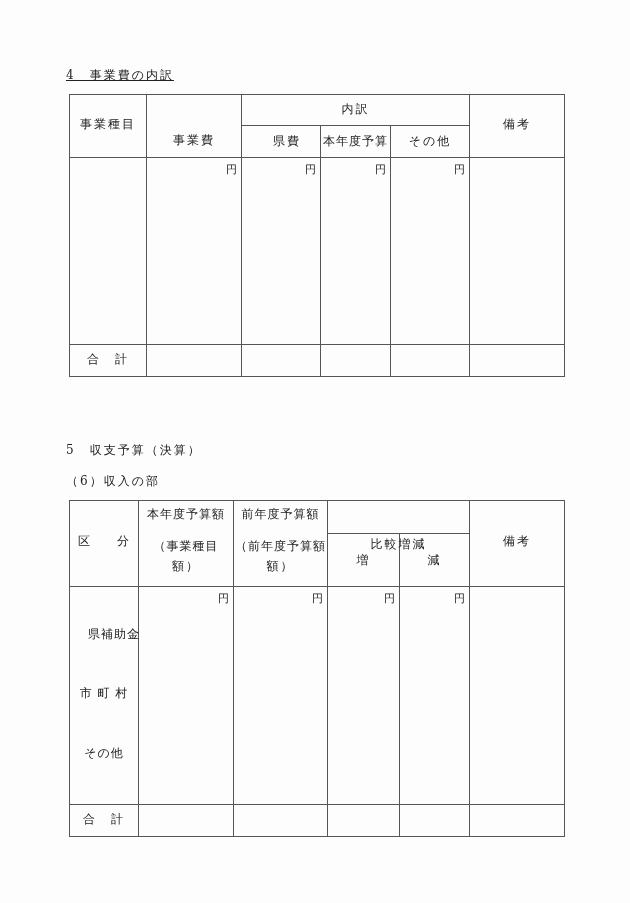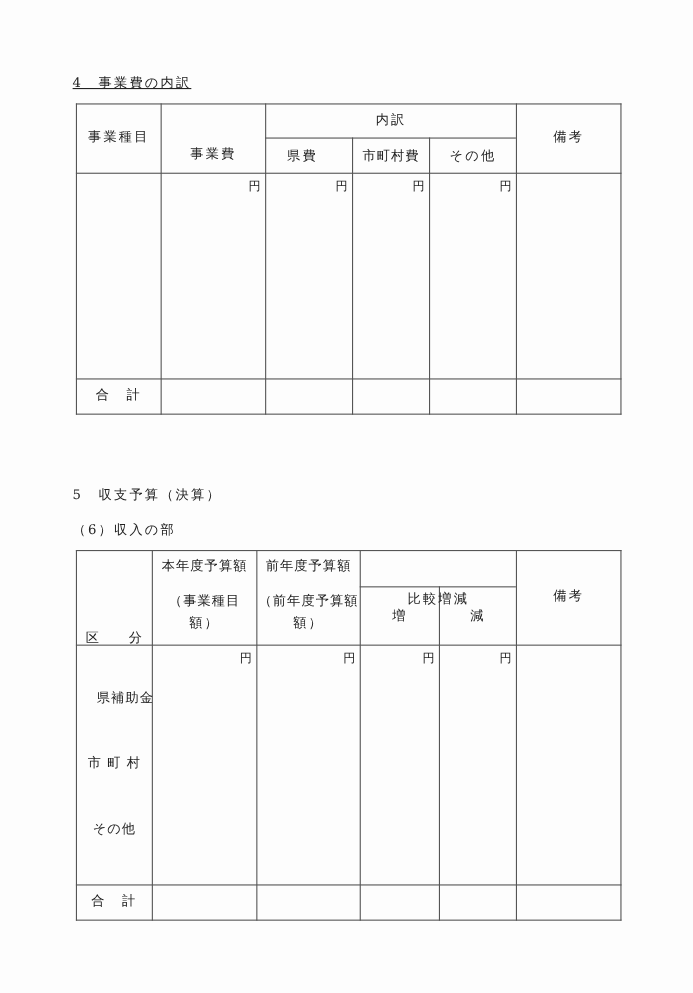--- a/index.html
+++ b/index.html
@@ -31,22 +31,22 @@
   <div class="ln" style="left:146px; top:94px; width:1px; height:283px;"></div>
   <div class="ln" style="left:241px; top:94px; width:1px; height:283px;"></div>
   <div class="ln" style="left:320px; top:125px; width:1px; height:252px;"></div>
   <div class="ln" style="left:390px; top:125px; width:1px; height:252px;"></div>
   <div class="ln" style="left:469px; top:94px; width:1px; height:283px;"></div>
   <div class="ln" style="left:564px; top:94px; width:1px; height:283px;"></div>
 
   <div class="cell-text" style="left:70px; width:76px; top:116px;">事業種目</div>
   <div class="cell-text" style="left:147px; width:94px; top:116px;margin-top:16px;">事業費</div>
   <div class="cell-text" style="left:242px; width:227px; top:101px;text-align:center;">内訳</div>
-  <div class="cell-text" style="left:236px; width:78px; top:133px;">県費</div>
-  <div class="cell-text" style="left:321px; width:69px; top:133px; letter-spacing:1px;">市町村費</div>
+  <div class="cell-text" style="left:248px; width:78px; top:133px;">県費</div>
+  <div class="cell-text" style="left:321px; width:69px; top:133px; letter-spacing:1px;">本年度予算</div>
   <div class="cell-text" style="left:391px; width:78px; top:133px;">その他</div>
   <div class="cell-text" style="left:470px; width:94px; top:116px;">備考</div>
 
   <div class="yen" style="left:226px; top:162px;">円</div>
   <div class="yen" style="left:305px; top:162px;">円</div>
   <div class="yen" style="left:375px; top:162px;">円</div>
   <div class="yen" style="left:454px; top:162px;">円</div>
 
   <div class="cell-text" style="left:70px; width:76px; top:351px;">合　計</div>
 </div>
@@ -63,21 +63,21 @@
   <div class="ln" style="left:69px; top:836px; width:496px; height:1px;"></div>
 
   <div class="ln" style="left:69px; top:500px; width:1px; height:337px;"></div>
   <div class="ln" style="left:138px; top:500px; width:1px; height:337px;"></div>
   <div class="ln" style="left:233px; top:500px; width:1px; height:337px;"></div>
   <div class="ln" style="left:327px; top:500px; width:1px; height:337px;"></div>
   <div class="ln" style="left:399px; top:533px; width:1px; height:304px;"></div>
   <div class="ln" style="left:469px; top:500px; width:1px; height:337px;"></div>
   <div class="ln" style="left:564px; top:500px; width:1px; height:337px;"></div>
 
-  <div class="cell-text" style="left:70px; width:68px; top:533px; letter-spacing:1px;margin-top:39px;">区　　分</div>
+  <div class="cell-text" style="left:70px; width:68px; top:533px; letter-spacing:1px;">区　　分</div>
   <div class="cell-text" style="left:139px; width:94px; top:506px; letter-spacing:1px;">本年度予算額</div>
   <div class="cell-text" style="left:139px; width:94px; top:538px; letter-spacing:1px;">（事業種目</div>
   <div class="cell-text" style="left:139px; width:94px; top:558px;">額）</div>
   <div class="cell-text" style="left:234px; width:93px; top:506px; letter-spacing:1px;">前年度予算額</div>
   <div class="cell-text" style="left:234px; width:93px; top:538px; letter-spacing:1px;">（前年度予算額</div>
   <div class="cell-text" style="left:234px; width:93px; top:558px;">額）</div>
   <div class="cell-text" style="left:328px; width:141px; top:536px;">比較増減</div>
   <div class="cell-text" style="left:328px; width:71px; top:552px;">増</div>
   <div class="cell-text" style="left:400px; width:69px; top:552px;">減</div>
   <div class="cell-text" style="left:470px; width:94px; top:533px;">備考</div>

